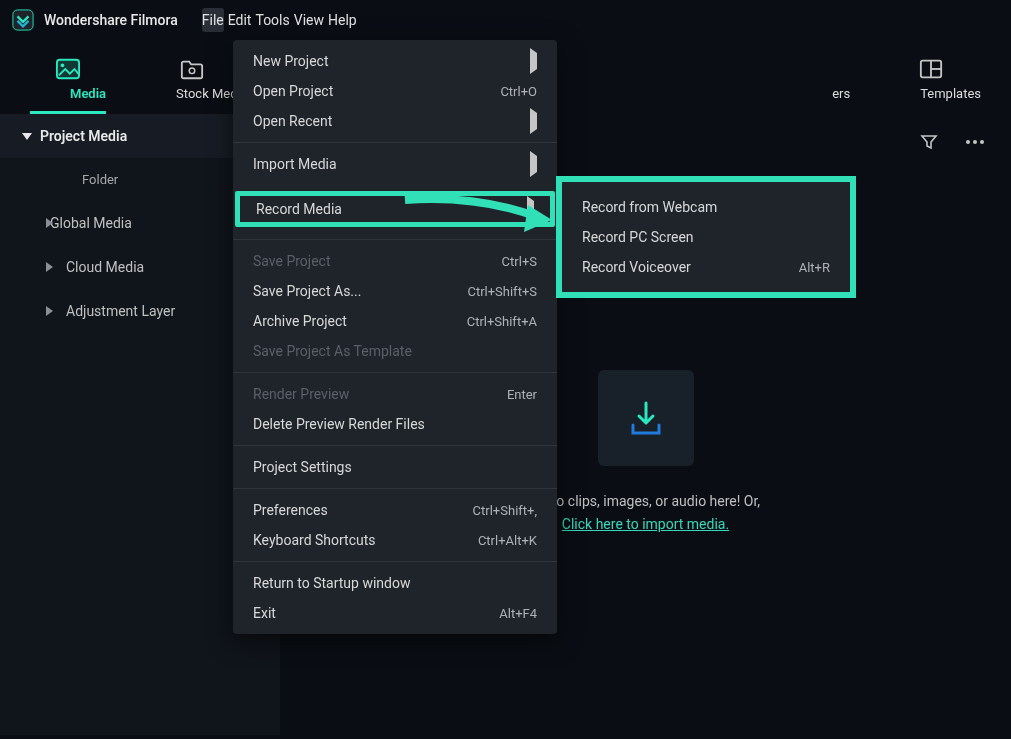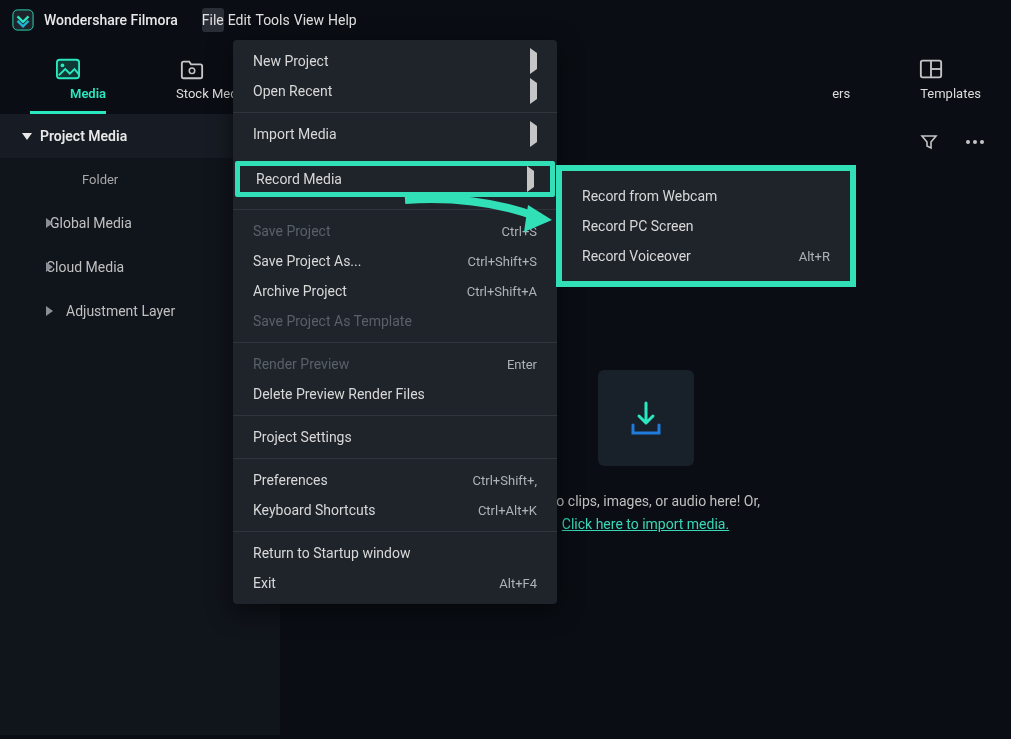--- a/index.html
+++ b/index.html
@@ -129,21 +129,21 @@
     </div>
     <div class="sidebar-item child">
       <span>Folder</span>
     </div>
     <div class="sidebar-item">
       <span class="tri tri-closed"></span>
       <span style="margin-left:4px">Global Media</span>
     </div>
     <div class="sidebar-item">
       <span class="tri tri-closed"></span>
-      <span style="">Cloud Media</span>
+      <span style="margin-left:20px">Cloud Media</span>
     </div>
     <div class="sidebar-item">
       <span class="tri tri-closed"></span>
       <span style="margin-left:20px">Adjustment Layer</span>
     </div>
   </div>
 
   <div class="content">
     <div class="search-row">
       <div class="search-wrap">
@@ -183,20 +183,24 @@
     </div>
   </div>
 </div>
 
 <div class="dropdown" style="left:233px; top:40px; width:324px;">
   <div class="dd-item">
     <span>New Project</span>
     <span class="arrow-r"><span class="tri-closed" style="border-left-color:#c5c5c5"></span></span>
   </div>
   <div class="dd-item">
+    <span>Open Project</span>
+    <span class="dd-short">Ctrl+O</span>
+  </div>
+  <div class="dd-item">
     <span>Open Recent</span>
     <span class="arrow-r"><span class="tri-closed" style="border-left-color:#c5c5c5"></span></span>
   </div>
   <div class="dd-sep"></div>
   <div class="dd-item">
     <span>Import Media</span>
     <span class="arrow-r"><span class="tri-closed" style="border-left-color:#c5c5c5"></span></span>
   </div>
   <div class="dd-item highlight-box" style="margin:12px 2px; padding:5px 16px">
     <span>Record Media</span>
@@ -242,21 +246,21 @@
   <div class="dd-sep"></div>
   <div class="dd-item">
     <span>Return to Startup window</span>
   </div>
   <div class="dd-item">
     <span>Exit</span>
     <span class="dd-short">Alt+F4</span>
   </div>
 </div>
 
-<div class="highlight-sub" style="left:556px; top:165px; width:300px;">
+<div class="highlight-sub" style="left:556px; top:176px; width:300px;">
   <div class="dd-item" style="min-width:auto">
     <span>Record from Webcam</span>
   </div>
   <div class="dd-item" style="min-width:auto">
     <span>Record PC Screen</span>
   </div>
   <div class="dd-item" style="min-width:auto">
     <span>Record Voiceover</span>
     <span class="dd-short">Alt+R</span>
   </div>

